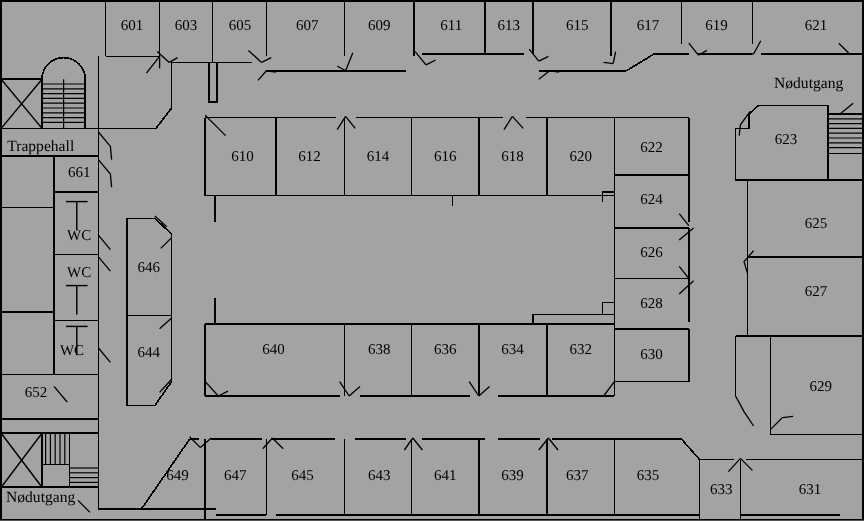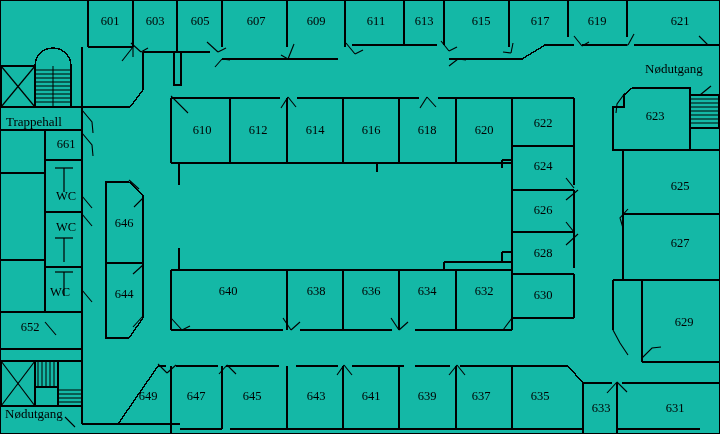--- a/index.html
+++ b/index.html
@@ -4,21 +4,21 @@
 <style>
   html, body {
     margin: 0;
     padding: 0;
     background: #ffffff;
   }
   #floorplan-root {
     position: relative;
     width: 720px;
     height: 434px;
-    background: #14b8a6;
+    background: #a3a3a3;
     font-family: "Liberation Serif", serif;
     overflow: hidden;
   }
   svg#plan {
     display: block;
     width: 720px;
     height: 434px;
   }
   .wall {
     stroke: #000000;

